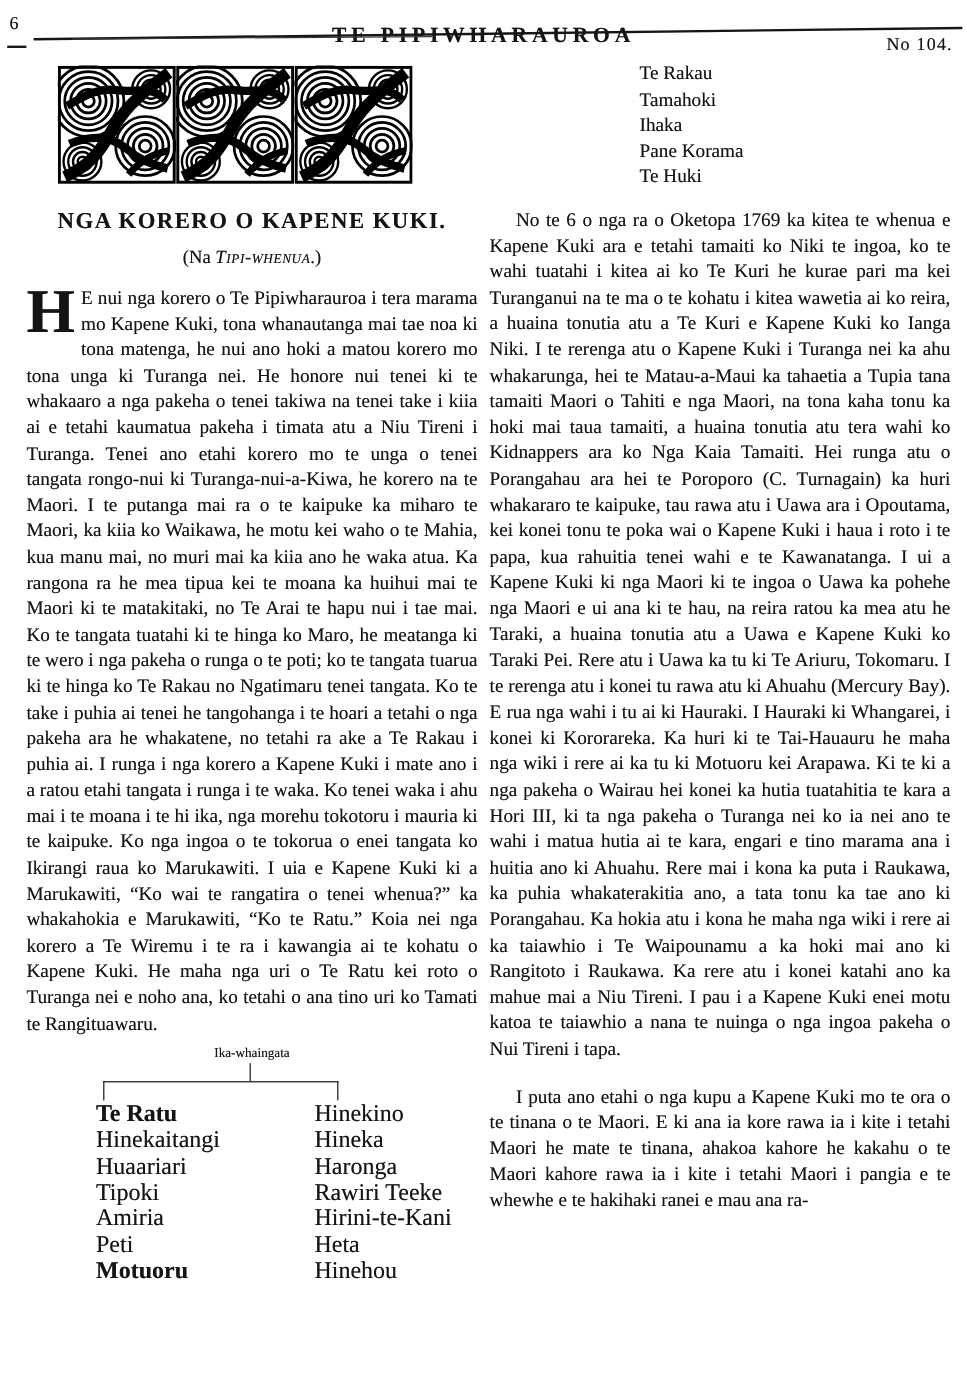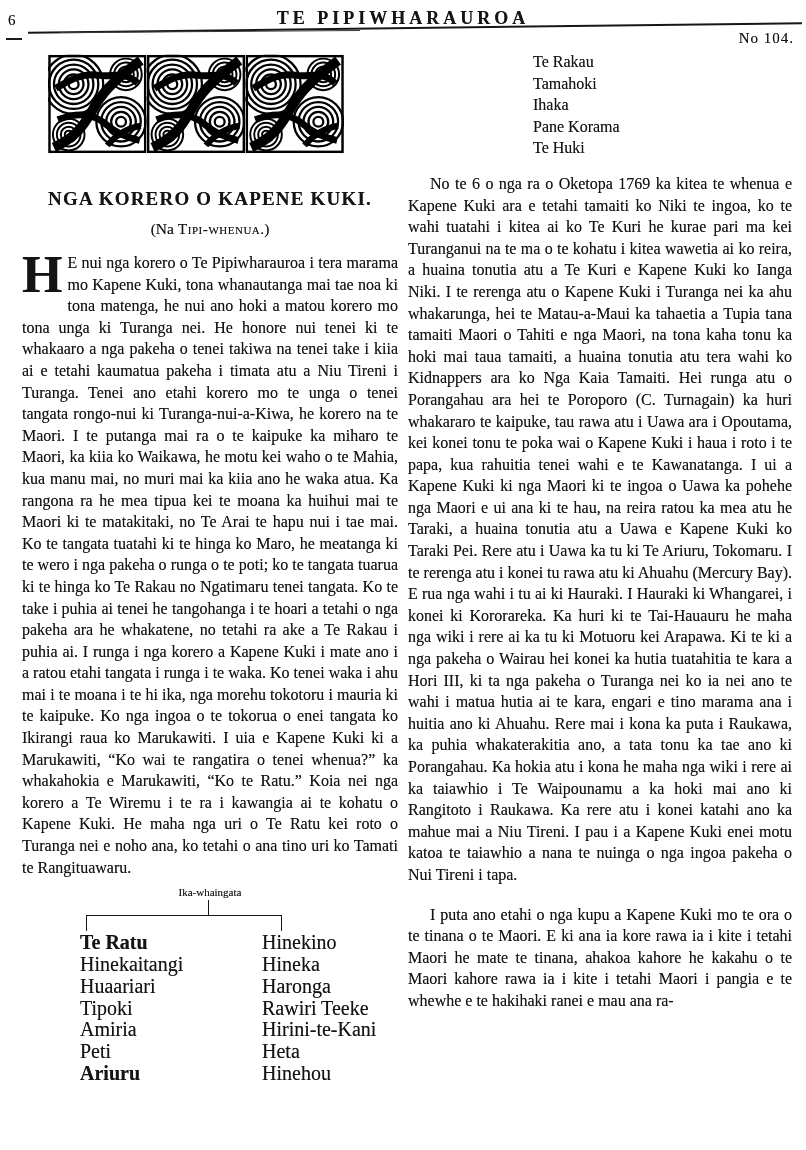--- a/index.html
+++ b/index.html
@@ -4,40 +4,40 @@
 <style>
   html,body{margin:0;padding:0;background:#dcdcd6;}
   .page{
     position:relative;width:806px;height:1150px;background:#ffffff;
     font-family:"Liberation Serif","DejaVu Serif",serif;color:#141414;
     overflow:hidden;text-shadow:0 0 .4px rgba(0,0,0,.5);
   }
   
   .hdr-pageno{position:absolute;left:8px;top:12px;font-size:15px;}
   .hdr-dash{position:absolute;left:6px;top:38px;width:16px;border-top:2px solid #1a1a1a;}
-  .hdr-title{position:absolute;left:0;right:0;top:8px;text-align:center;
+  .hdr-title{position:absolute;left:0;right:0;top:19px;text-align:center;
     font-size:18px;font-weight:bold;letter-spacing:4px;}
   .hdr-issue{position:absolute;right:12px;top:6px;font-size:15px;letter-spacing:1px;margin-top:24px;}
   .hdr-rule{position:absolute;left:28px;right:4px;top:27px;border-top:2.5px solid #161616;
     transform:rotate(-0.7deg);}
   .hdr-rule2{position:absolute;left:60px;width:300px;top:31px;border-top:1px solid #3a3a3a;
     transform:rotate(-0.4deg);}
   
   .col-left{position:absolute;left:22px;top:42px;width:376px;}
   .col-right{position:absolute;left:408px;top:40px;width:384px;}
   .body-text{font-size:16px;line-height:21.6px;text-align:justify;}
   .indent{text-indent:22px;}
   .para-gap{margin-top:18px;}
   
   .ornament{display:block;margin:12px 0 0 26px;}
   
-  .headline{margin-top:34px;text-align:center;font-size:19px;font-weight:bold;
+  .headline{margin-top:20px;text-align:center;font-size:19px;font-weight:bold;
     letter-spacing:1.2px;}
   .byline{margin-top:10px;text-align:center;font-size:15.5px;}
-  .sc{font-variant:small-caps;letter-spacing:.5px;}
+  .sc{font-variant:small-caps;letter-spacing:.5px;font-style:italic;}
   
   .dropcap{float:left;font-size:52px;line-height:42px;font-weight:bold;
     padding:2px 5px 0 0;}
   .first-para{margin-top:14px;}
   
   .tree{margin-top:8px;}
   .tree-root{text-align:center;font-size:11px;}
   .tree-lines{position:relative;height:34px;}
   .stem{position:absolute;left:186px;top:2px;height:15px;border-left:1.5px solid #161616;}
   .hbar{position:absolute;left:64px;width:196px;top:17px;border-top:1.5px solid #161616;}
@@ -118,21 +118,21 @@
         <div class="tick tick-r"></div>
       </div>
       <div class="tree-cols">
         <div class="tcol-left">
           <div class="bold">Te Ratu</div>
           <div>Hinekaitangi</div>
           <div>Huaariari</div>
           <div>Tipoki</div>
           <div>Amiria</div>
           <div>Peti</div>
-          <div class="bold">Ariuru</div>
+          <div class="bold">Motuoru</div>
         </div>
         <div class="tcol-right">
           <div>Hinekino</div>
           <div>Hineka</div>
           <div>Haronga</div>
           <div>Rawiri Teeke</div>
           <div>Hirini-te-Kani</div>
           <div>Heta</div>
           <div>Hinehou</div>
         </div>

